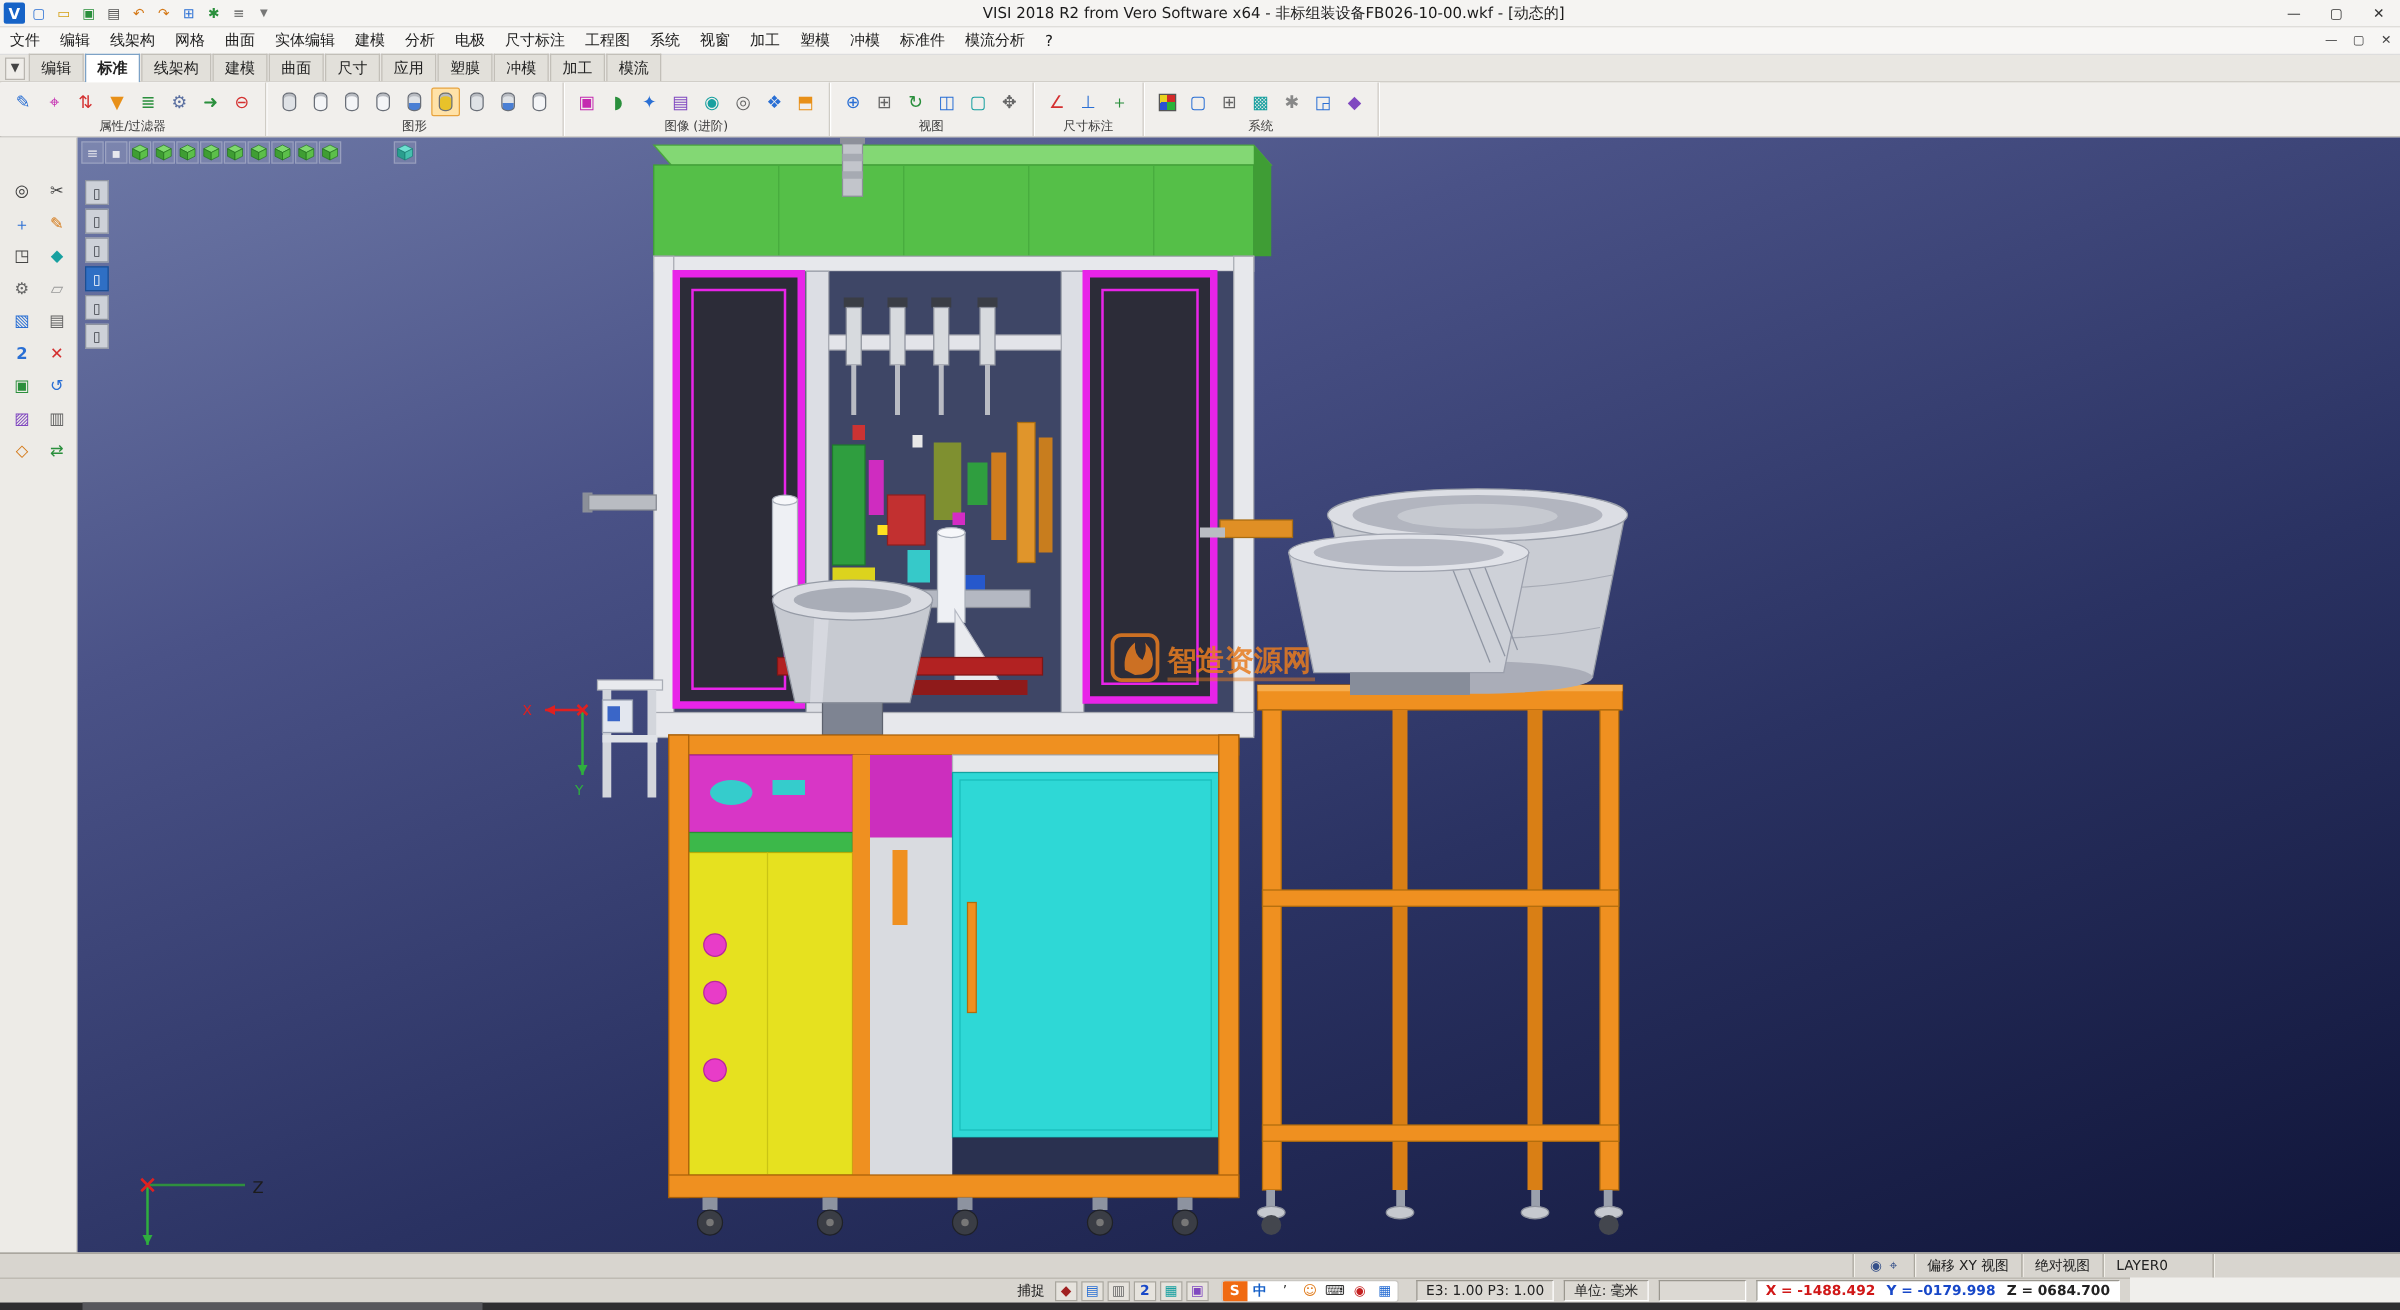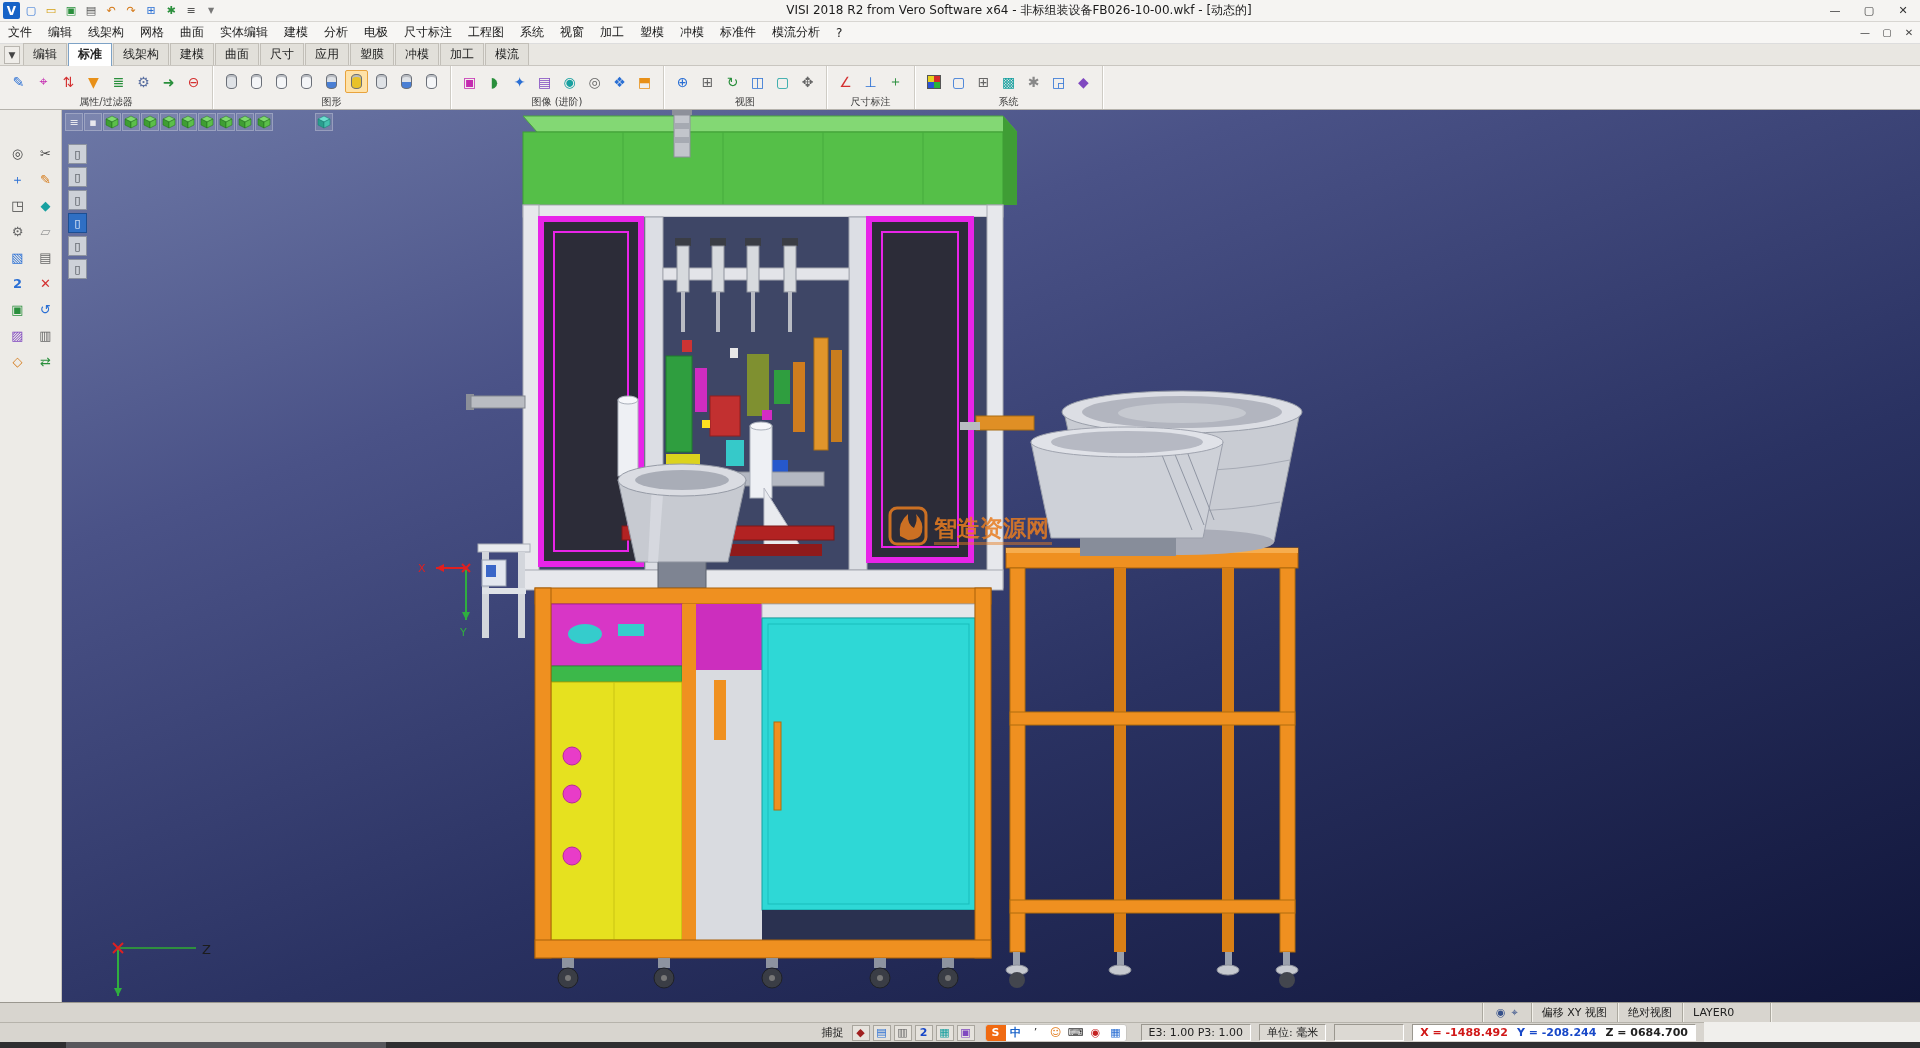--- a/index.html
+++ b/index.html
@@ -606,21 +606,21 @@
       <span class="sg-item" style="color:#e07816;">☺</span>
       <span class="sg-item">⌨</span>
       <span class="sg-item" style="color:#c42020;">◉</span>
       <span class="sg-item" style="color:#2a6fd4;">▦</span>
     </div>
     <div class="sunken">E3: 1.00 P3: 1.00</div>
     <div class="sunken">单位: 毫米</div>
     <div class="sunken" style="width:70px;"></div>
     <div class="sunken coords">
       <span class="cx">X = -1488.492</span>
-      <span class="cy">Y = -208.244</span>
+      <span class="cy">Y = -0179.998</span>
       <span class="cz">Z = 0684.700</span>
     </div>
   </div>
 
   <div class="taskbar-sliver">
     <div class="sliver-box"></div>
   </div>
 
 </div>
 

